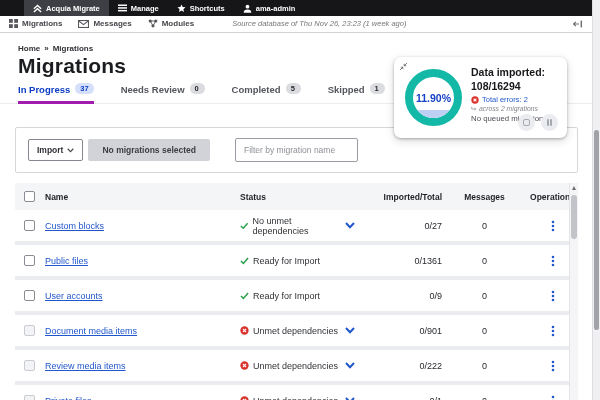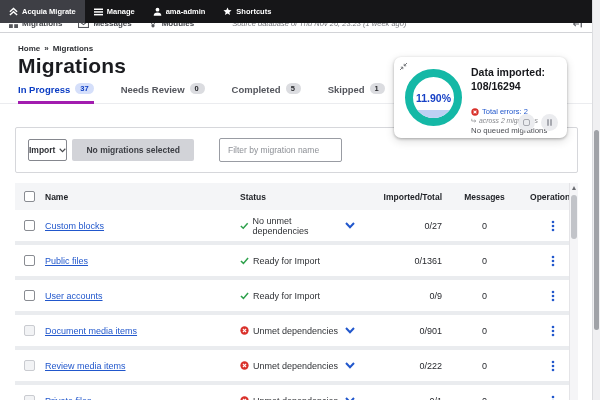--- a/index.html
+++ b/index.html
@@ -1,21 +1,21 @@
 <!DOCTYPE html>
 <html><head>
 <meta charset="utf-8">
 <style>
   * { margin:0; padding:0; box-sizing:border-box; }
   html,body { background:#fff; }
   body { font-family:"Liberation Sans", sans-serif; }
   #screen { position:relative; width:600px; height:400px; background:#fff; overflow:hidden; }
 
   
-  .admin-bar { position:absolute; top:0; left:0; right:0; height:23px; background:#161618; display:flex; align-items:stretch; color:#fff; z-index:30; }
+  .admin-bar { position:absolute; top:0; left:0; right:0; height:16px; background:#161618; display:flex; align-items:stretch; color:#fff; z-index:30;padding-left:24px; }
   .admin-item { display:flex; align-items:center; gap:4px; padding:0 9px; font-size:7.5px; font-weight:bold; cursor:default; }
   .admin-item.brand { background:#3e3f45; }
   .admin-item svg { display:block; }
 
   
   .toolbar { position:absolute; top:15px; left:0; right:8px; height:18px; background:#fff; border-bottom:1px solid #d2d3d7; display:flex; align-items:center; padding:0 9px; z-index:25; }
   .toolbar-item { display:flex; align-items:center; gap:4px; font-size:8px; font-weight:600; color:#46484d; margin-right:16px; }
   .source-note { font-size:7.5px; font-style:italic; color:#75777c; margin-left:22px; }
   .collapse-btn { margin-left:auto; display:flex; align-items:center; }
 
@@ -33,32 +33,32 @@
 
   
   .card { position:absolute; left:394px; top:57px; width:173px; height:81px; background:#fff; border-radius:7px; box-shadow:0 1px 3px rgba(0,0,0,0.28), 0 3px 10px rgba(0,0,0,0.14); z-index:40; }
   .card-collapse { position:absolute; left:5px; top:5px; }
   .donut { position:absolute; left:11px; top:12px; width:57px; height:57px; border-radius:50%; border:8px solid #14b8a6; background:#fff; }
   .donut-inner { position:absolute; inset:0; border-radius:50%; overflow:hidden; display:flex; align-items:center; justify-content:center; }
   .donut-fill { position:absolute; bottom:0; left:0; right:0; height:8px; background:#bdd0f3; }
   .donut-label { position:relative; font-size:10.5px; font-weight:bold; color:#1741c6; }
   .card-text { position:absolute; left:77px; top:9px; right:6px; }
   .card-title { font-size:10.5px; font-weight:bold; color:#16171b; line-height:1.3; }
-  .error-line { display:flex; align-items:center; gap:3px; margin-top:14px; font-size:7.5px; color:#2157cc; cursor:default; }
+  .error-line { display:flex; align-items:center; gap:3px; margin-top:2px; font-size:7.5px; color:#2157cc; cursor:default; }
   .across-note { display:flex; align-items:center; gap:2px; font-size:6.8px; font-style:italic; color:#85878c; margin-top:1px; }
   .queue-note { font-size:7.8px; color:#4c4e54; margin-top:2px; }
   .card-buttons { position:absolute; right:9px; bottom:7px; display:flex; gap:6px; }
   .cbtn { width:17px; height:17px; border-radius:50%; background:#ebecef; display:flex; align-items:center; justify-content:center; }
   .stop-glyph { width:7px; height:7px; border:1.6px solid #a7a9b0; border-radius:2px; }
   .pause-glyph { display:flex; gap:1.6px; }
   .pause-glyph i { display:block; width:2px; height:7px; background:#a7a9b0; border-radius:1px; }
 
   
   .panel { position:absolute; top:127px; left:15px; width:563px; height:46px; background:#fff; border:1px solid #d6d7db; border-radius:2px; display:flex; align-items:center; padding:0 12px; z-index:4; }
-  .import-btn { height:22px; display:flex; align-items:center; gap:4px; background:#fff; border:1px solid #85878e; border-radius:2px; font-size:8.5px; font-weight:600; color:#2f3136; padding:0 0; }
+  .import-btn { height:22px; display:flex; align-items:center; gap:4px; background:#fff; border:1px solid #85878e; border-radius:2px; font-size:8.5px; font-weight:600; color:#2f3136; padding:0 8px; }
   .selection-btn { height:22px; margin-left:5px; background:#d2d3d8; border:none; border-radius:2px; font-size:8.5px; font-weight:bold; color:#3b3d43; padding:0 14px; }
   .filter-input { margin-left:25px; height:24px; width:123px; border:1px solid #999ca3; border-radius:2px; font-size:8.5px; padding:0 8px; color:#2f3136; font-family:"Liberation Sans", sans-serif; }
   .filter-input::placeholder { color:#8d9096; }
 
   
   .table { position:absolute; top:183px; left:15px; width:563px; bottom:0; background:#eaecef; }
   .thead { display:flex; align-items:center; height:27px; background:#f4f5f7; font-size:8.5px; font-weight:bold; color:#1f2126; }
   .trow { display:flex; align-items:center; height:31px; background:#fff; margin-top:4px; font-size:9px; color:#27292e; }
   .trow:first-of-type { margin-top:0; }
   .c-check { width:30px; padding-left:9px; }
@@ -99,30 +99,30 @@
     <div class="admin-item">
       <svg class="icon" width="9" height="8" viewBox="0 0 9 8">
           <rect x="0" y="0.5" width="9" height="1.5" fill="#fff"></rect>
           <rect x="0" y="3.2" width="9" height="1.5" fill="#fff"></rect>
           <rect x="0" y="5.9" width="9" height="1.5" fill="#fff"></rect>
         </svg>
       <span>Manage</span>
     </div>
     <div class="admin-item">
       <svg class="icon" width="9" height="9" viewBox="0 0 10 10">
+          <path d="M5 0.5 L6.3 3.4 L9.5 3.7 L7.1 5.8 L7.8 9 L5 7.3 L2.2 9 L2.9 5.8 L0.5 3.7 L3.7 3.4 Z" fill="#fff"></path>
+        </svg>
+      <span>Shortcuts</span>
+    </div>
+    <div class="admin-item">
+      <svg class="icon" width="9" height="9" viewBox="0 0 10 10">
           <circle cx="5" cy="3" r="2.1" fill="#fff"></circle>
           <path d="M0.8 9.6 a4.2 3.6 0 0 1 8.4 0 Z" fill="#fff"></path>
         </svg>
       <span>ama-admin</span>
-    </div>
-    <div class="admin-item">
-      <svg class="icon" width="9" height="9" viewBox="0 0 10 10">
-          <path d="M5 0.5 L6.3 3.4 L9.5 3.7 L7.1 5.8 L7.8 9 L5 7.3 L2.2 9 L2.9 5.8 L0.5 3.7 L3.7 3.4 Z" fill="#fff"></path>
-        </svg>
-      <span>Shortcuts</span>
     </div>
   </div>
 
   <div class="toolbar">
     <div class="toolbar-item">
       <svg class="icon" width="9" height="9" viewBox="0 0 9 9">
           <rect x="0" y="0" width="3.8" height="3.8" fill="#56585d"></rect>
           <rect x="5.2" y="0" width="3.8" height="3.8" fill="#56585d"></rect>
           <rect x="0" y="5.2" width="3.8" height="3.8" fill="#56585d"></rect>
           <rect x="5.2" y="5.2" width="3.8" height="3.8" fill="#56585d"></rect>

